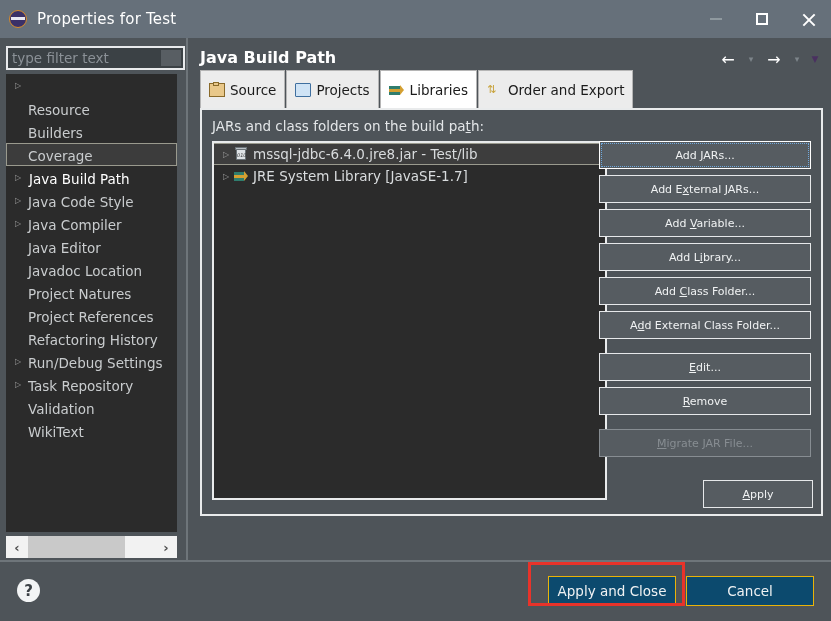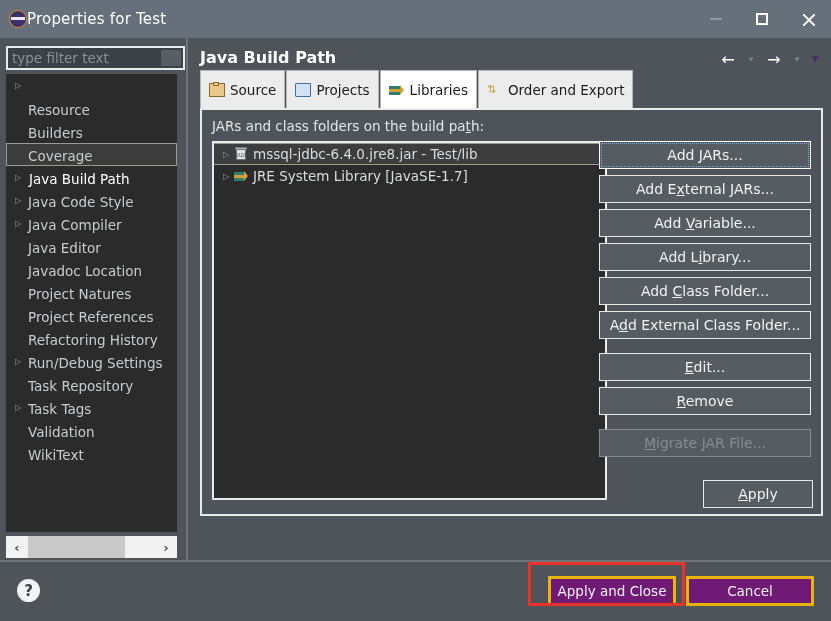--- a/index.html
+++ b/index.html
@@ -34,21 +34,21 @@
     flex: 0 0 auto;
   }
   .eclipse-icon::before {
     content: "";
     position: absolute;
     left: 1px; right: 1px;
     top: 6px; height: 3px;
     background: #e8e8f2;
   }
   .title-text {
-    margin-left: 0;
+    margin-left: 10px;
     font-size: 15px;
     color: #ffffff;
     letter-spacing: .2px;
   }
   .win-controls {
     position: absolute;
     right: 0; top: 0;
     height: 38px;
     display: flex;
     align-items: center;
@@ -337,21 +337,21 @@
     position: absolute;
     right: 10px; top: 31px;
     width: 212px;
   }
   .pbtn {
     height: 28px;
     background: #565c61;
     border: 1px solid #e6e8ea;
     box-sizing: border-box;
     display: flex; align-items: center; justify-content: center;
-    font-size: 14px;
+    font-size: 11px;
     color: #f0f2f3;
     margin-bottom: 6px;
     white-space: nowrap;
   }
   .pbtn.focus {
     outline: 1px dotted #6fa8dc;
     outline-offset: -3px;
     border-color: #ffffff;
   }
   .pbtn.disabled { color: #878d92; border-color: #878d92; }
@@ -382,22 +382,22 @@
     font-size: 15px; font-weight: bold;
     display: flex; align-items: center; justify-content: center;
   }
   .footer-btns {
     position: absolute;
     right: 17px; top: 14px;
     display: flex; gap: 10px;
   }
   .fbtn2 {
     width: 128px; height: 30px;
-    background: #701a75;
-    border: 3px solid #eab308;
+    background: #0c4a6e;
+    border: 1px solid #eab308;
     box-sizing: border-box;
     display: flex; align-items: center; justify-content: center;
     font-size: 13.5px;
     color: #f0f2f3;
   }
   .redbox {
     position: absolute;
     left: 528px; top: 562px;
     width: 157px; height: 44px;
     border: 3px solid #e8332a;
@@ -478,24 +478,20 @@
         </div>
         <div class="tree-item">
           <span class="twisty empty">&nbsp;</span>
           <span class="tree-label">Run/Debug Settings</span>
         </div>
         <div class="tree-item">
           <span class="twisty">▷</span>
           <span class="tree-label">Task Repository</span>
         </div>
         <div class="tree-item">
-          <span class="twisty empty">&nbsp;</span>
-          <span class="tree-label">Task Tags</span>
-        </div>
-        <div class="tree-item">
           <span class="twisty">▷</span>
           <span class="tree-label">Validation</span>
         </div>
         <div class="tree-item">
           <span class="twisty empty">&nbsp;</span>
           <span class="tree-label">WikiText</span>
         </div>
       </div>
     <div class="hscroll">
       <div class="arw">‹</div>

